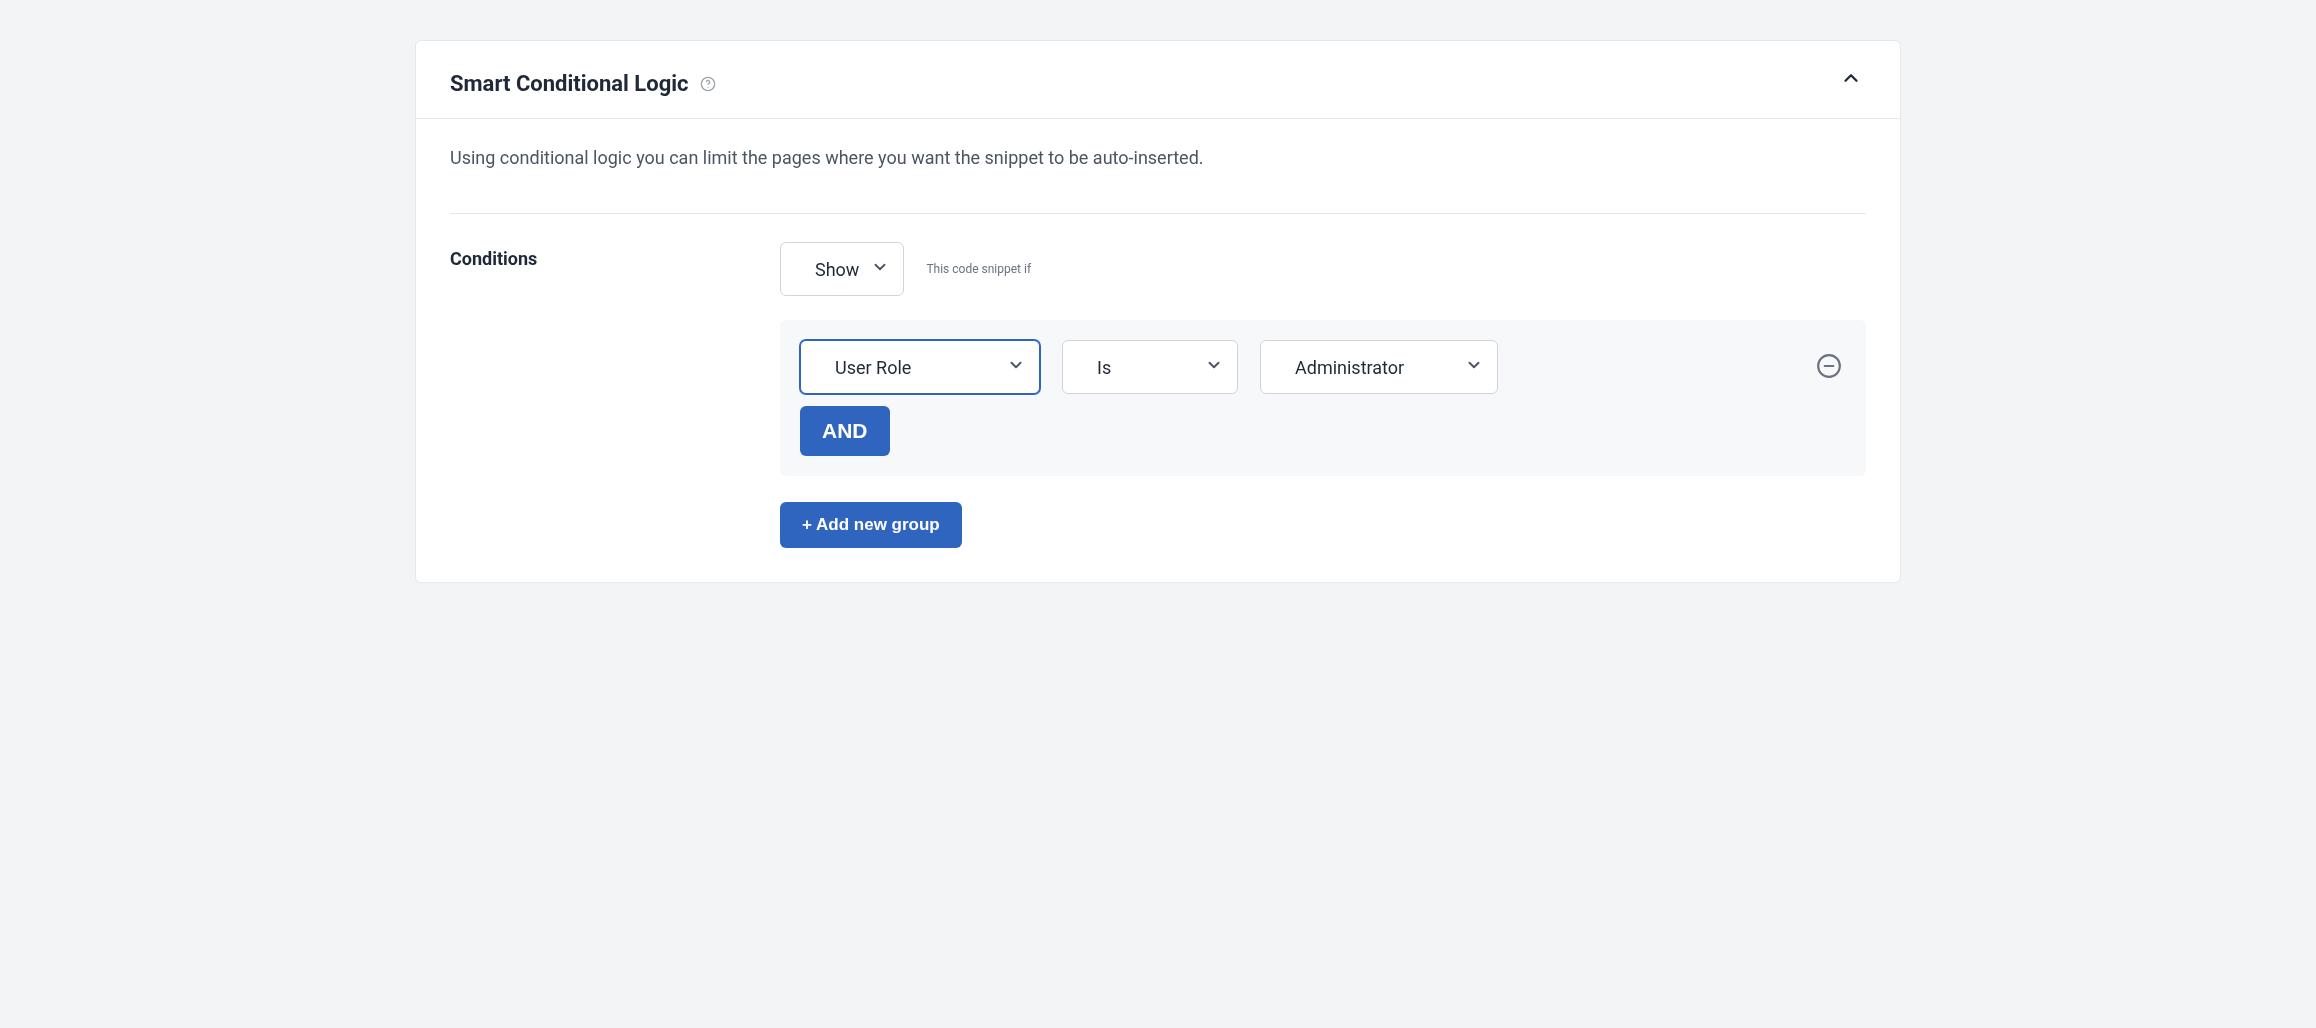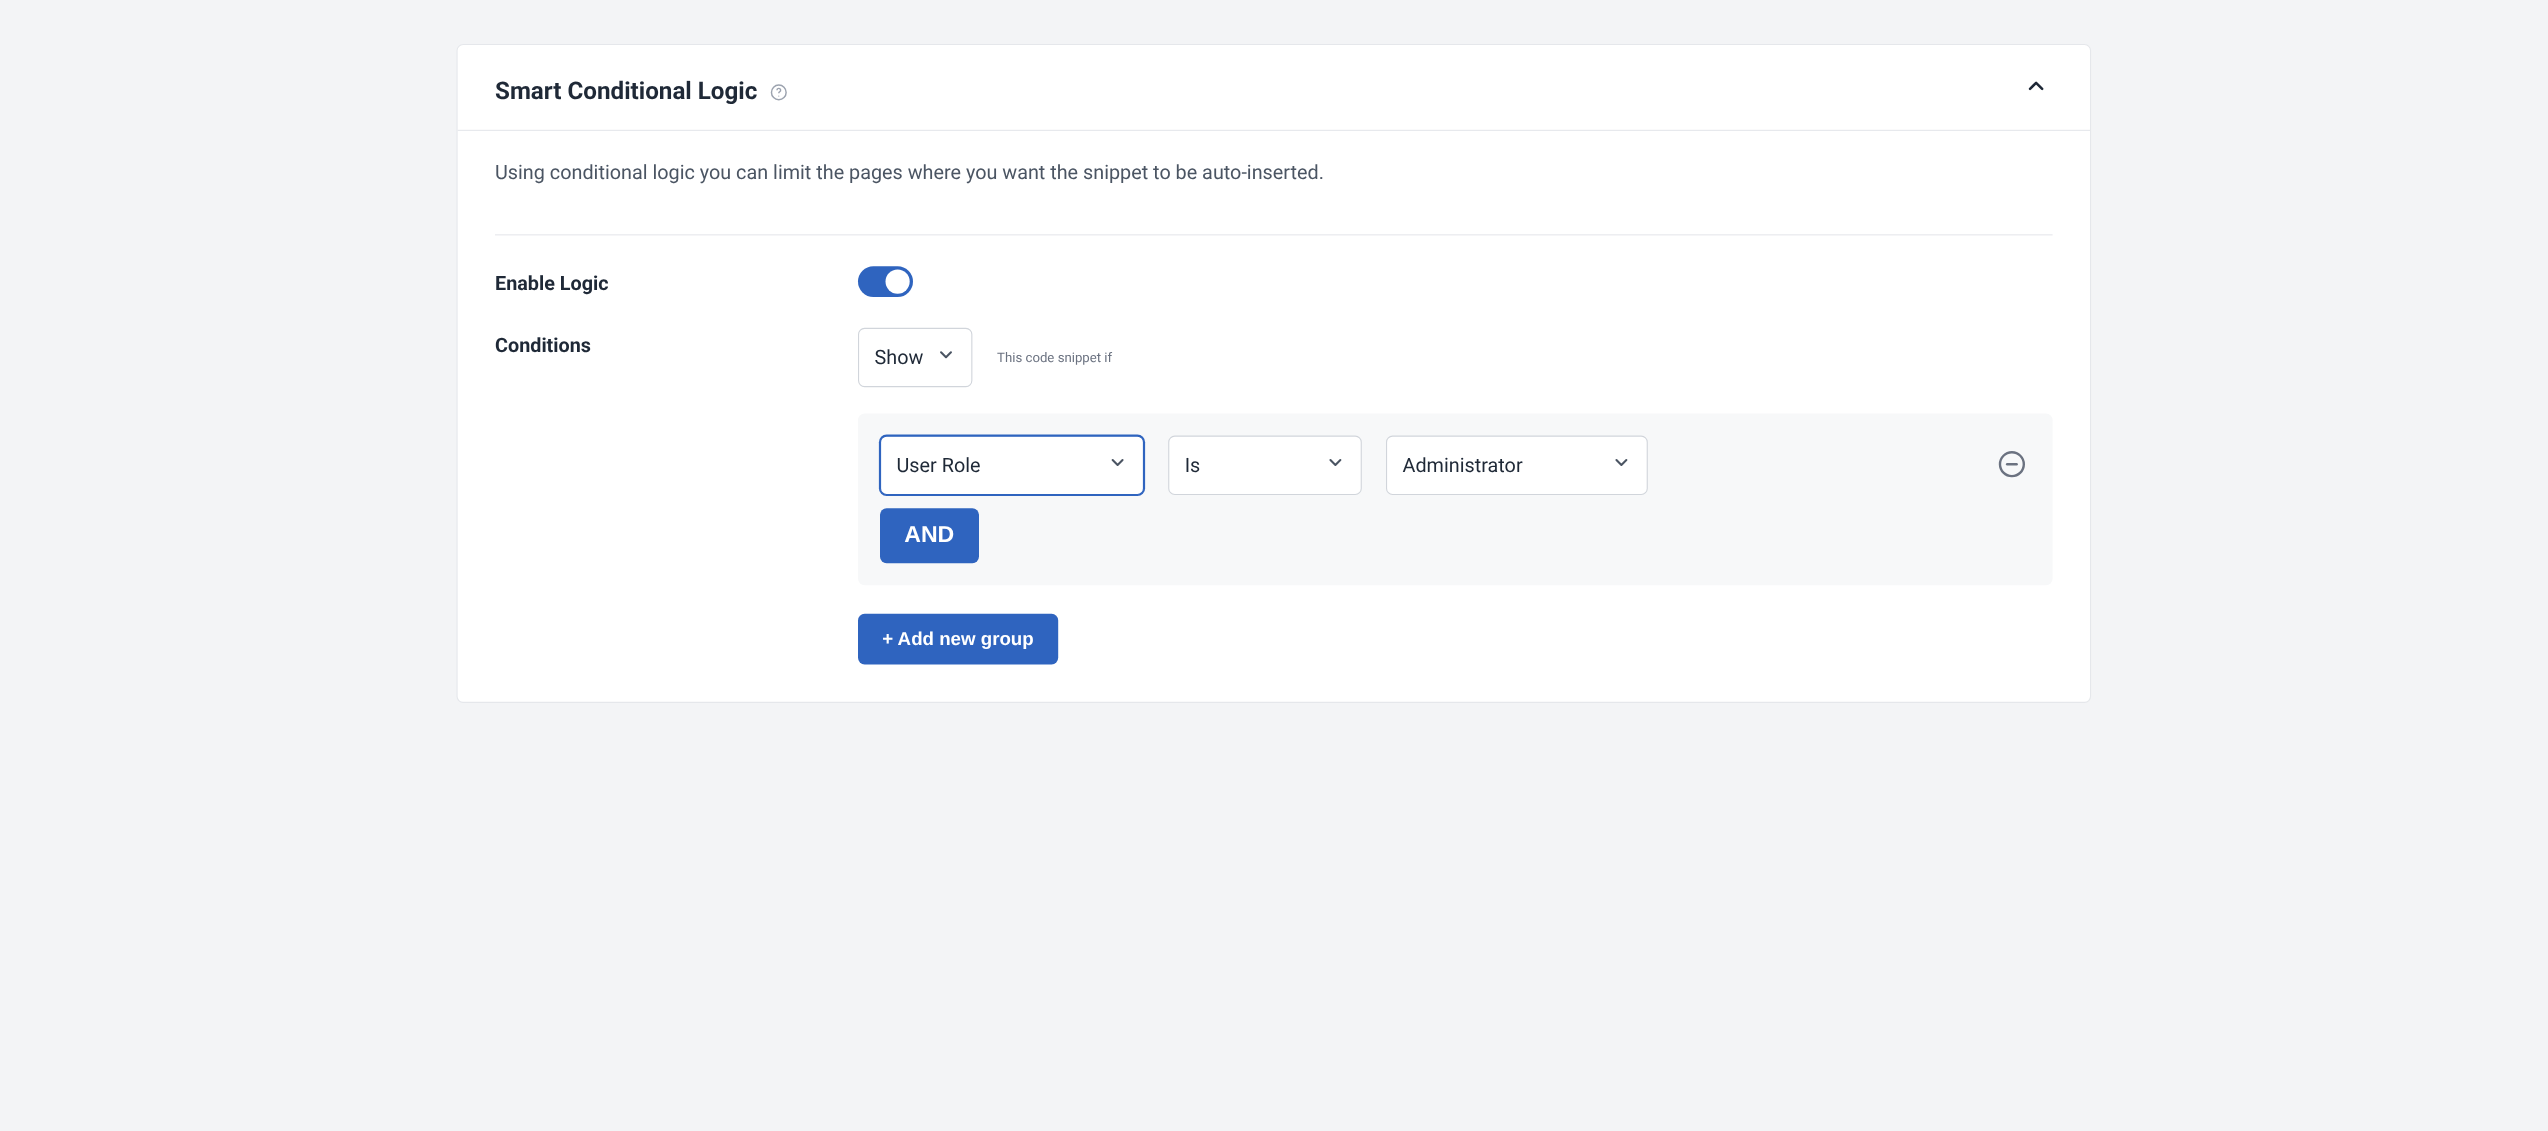--- a/index.html
+++ b/index.html
@@ -96,21 +96,21 @@
     gap: 22px;
     margin-bottom: 24px;
   }
   .select {
     position: relative;
     display: inline-flex;
     align-items: center;
     background: #fff;
     border: 1px solid #d1d5db;
     border-radius: 6px;
-    padding: 12px 44px 12px 14px;
+    padding: 12px 44px 12px 34px;
     font-size: 18px;
     color: #1f2937;
     cursor: pointer;
     min-height: 54px;
   }
   .select.focused {
     border-color: #2f64bf;
     border-width: 1px;
     box-shadow: 0 0 0 1px #2f64bf;
   }
@@ -191,28 +191,20 @@
         <svg width="22" height="22" viewBox="0 0 24 24" fill="none" stroke="currentColor" stroke-width="2.5" stroke-linecap="round" stroke-linejoin="round">
           <polyline points="18 15 12 9 6 15"></polyline>
         </svg>
       </span>
     </button>
   </div>
 
   <div class="panel-body">
     <p class="description">Using conditional logic you can limit the pages where you want the snippet to be auto-inserted.</p>
 
-    <div class="field-row">
-      <div class="field-label">Enable Logic</div>
-      <div class="field-control">
-        <div class="toggle">
-          <div class="toggle-knob"></div>
-        </div>
-      </div>
-    </div>
 
     <div class="field-row">
       <div class="field-label">Conditions</div>
       <div class="field-control">
 
         <div class="conditions-top">
           <div class="select">
             <span>Show</span>
             <span class="chev">
               <svg width="18" height="18" viewBox="0 0 24 24" fill="none" stroke="currentColor" stroke-width="2.5" stroke-linecap="round" stroke-linejoin="round">

